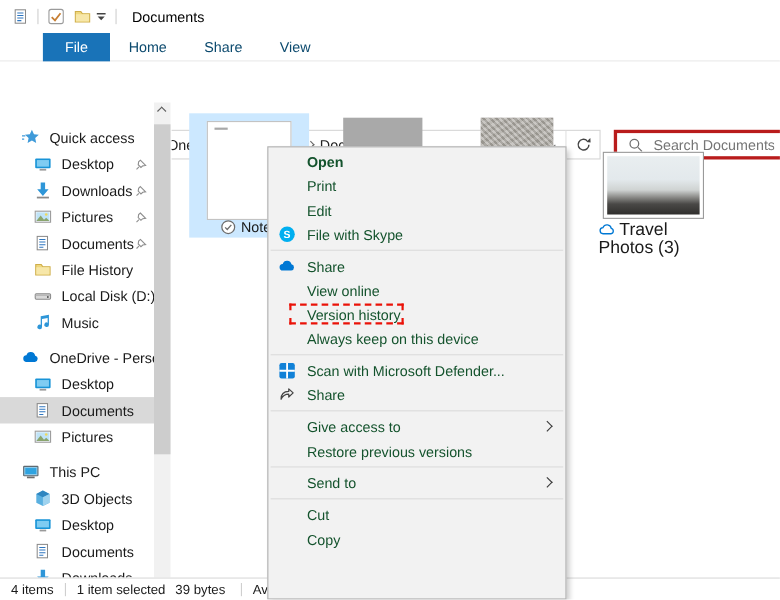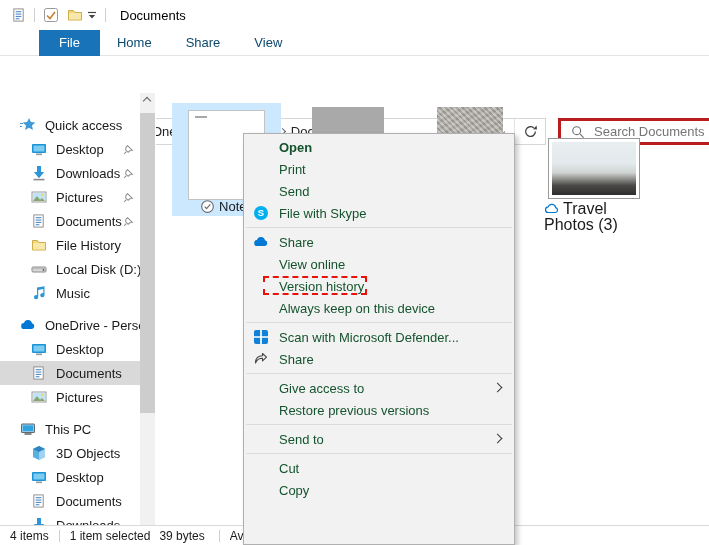--- a/index.html
+++ b/index.html
@@ -478,21 +478,21 @@
 
           <span>Print</span>
 
         </div>
       </div>
 
       <div>
 
         <div class="ctx-item">
 
-          <span>Send</span>
+          <span>Edit</span>
 
         </div>
       </div>
 
       <div>
 
         <div class="ctx-item">
           <span class="mi-icon">
             <svg width="16" height="16" viewBox="0 0 16 16">
               <circle cx="8" cy="8" r="7" fill="#00aff0"></circle>

